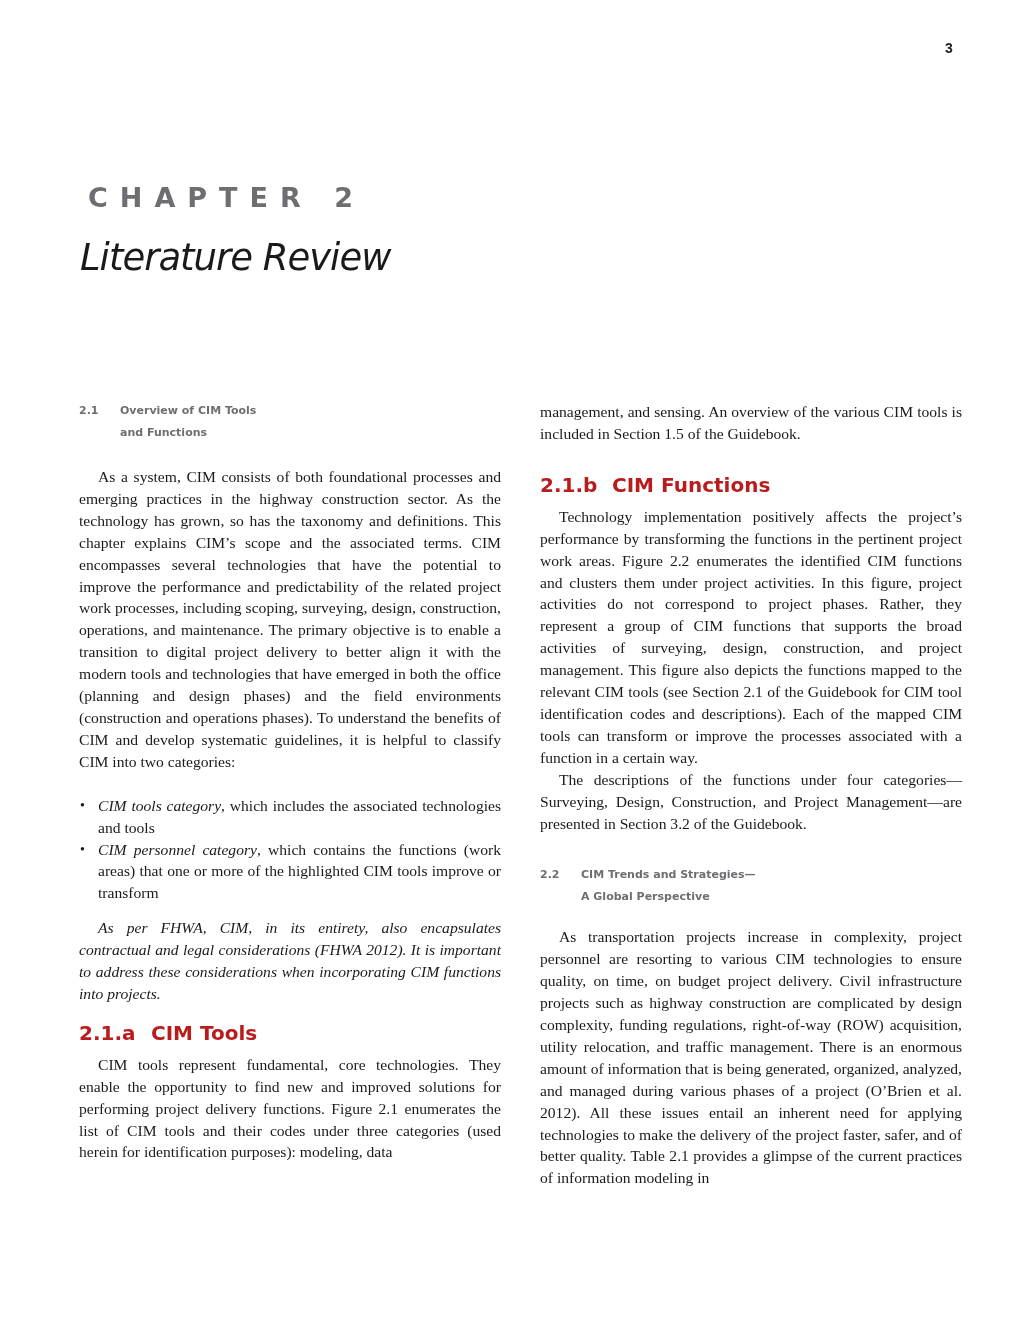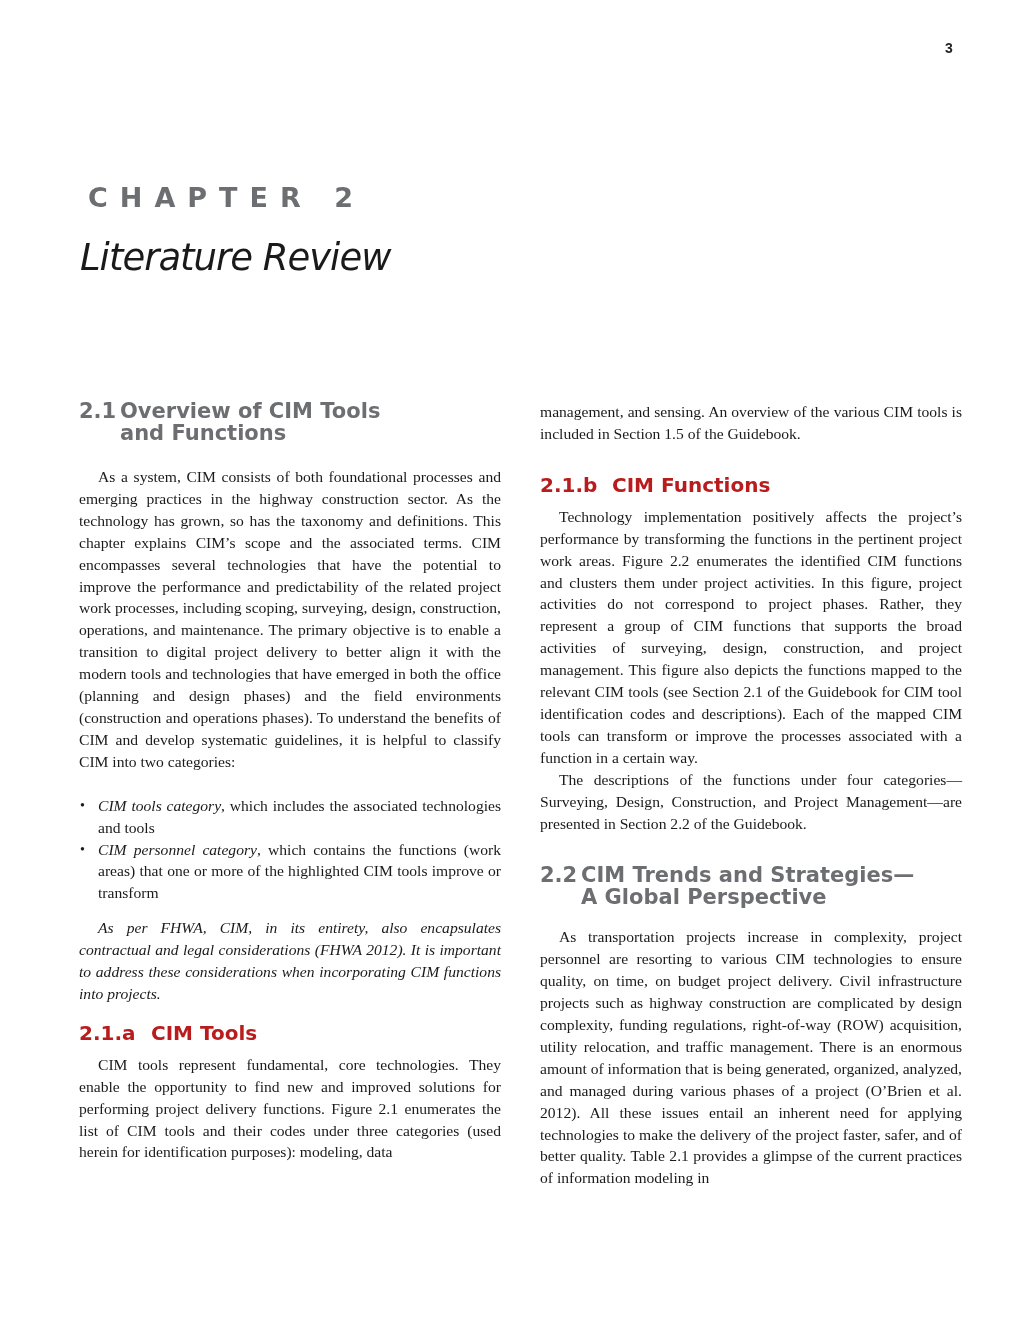--- a/index.html
+++ b/index.html
@@ -20,21 +20,21 @@
   }
   .column { position: absolute; top: 400px; width: 422px; }
   .col-left { left: 79px; }
   .col-right { left: 540px; }
   .body-text {
     font-family: "Liberation Serif", serif; font-size: 15.6px; line-height: 21.9px;
     text-align: justify; margin: 0; hyphens: manual;
   }
   .indent { text-indent: 19px; }
   .sec-head {
-    font-family: "DejaVu Sans", sans-serif; font-weight: bold; font-size: 21px;
+    font-family: "DejaVu Sans", sans-serif; font-weight: bold; font-size: 11px;
     line-height: 22px; color: #6d6e71; margin: 0; display: flex;
   }
   .sec-head .num { width: 41px; flex: none; }
   .subsec-head {
     font-family: "DejaVu Sans", sans-serif; font-weight: bold; font-size: 20px;
     line-height: 20px; color: #b91c1c; margin: 0;
   }
   .subsec-head .num { display: inline-block; width: 72px; }
   ul.bullets { list-style: none; margin: 0; padding: 0; }
   ul.bullets li { position: relative; padding-left: 19px; }
@@ -77,21 +77,21 @@
 </div>
 
 <div class="column col-right" style="top:401px;">
   <p class="body-text">management, and sensing. An overview of the various CIM tools is included in Section 1.5 of the Guidebook.</p>
 
   <h3 class="subsec-head" style="margin-top:30px;">
     <span class="num">2.1.b</span><span>CIM Functions</span>
   </h3>
 
   <p class="body-text indent" style="margin-top:11px;">Technology implementation positively affects the project’s performance by transforming the functions in the pertinent project work areas. Figure 2.2 enumerates the identified CIM functions and clusters them under project activities. In this figure, project activities do not correspond to project phases. Rather, they represent a group of CIM functions that supports the broad activities of surveying, design, construction, and project management. This figure also depicts the functions mapped to the relevant CIM tools (see Section 2.1 of the Guidebook for CIM tool identification codes and descriptions). Each of the mapped CIM tools can transform or improve the processes associated with a function in a certain way.</p>
-  <p class="body-text indent">The descriptions of the functions under four categories—Surveying, Design, Construction, and Project Management—are presented in Section 2.2 of the Guidebook.</p>
+  <p class="body-text indent">The descriptions of the functions under four categories—Surveying, Design, Construction, and Project Management—are presented in Section 3.2 of the Guidebook.</p>
 
   <h2 class="sec-head" style="margin-top:30px;">
     <span class="num">2.2</span>
     <span>
       <span>CIM Trends and Strategies—</span><br>
       <span>A Global Perspective</span>
     </span>
   </h2>
 
   <p class="body-text indent" style="margin-top:18px;">As transportation projects increase in complexity, project personnel are resorting to various CIM technologies to ensure quality, on time, on budget project delivery. Civil infrastructure projects such as highway construction are complicated by design complexity, funding regulations, right-of-way (ROW) acquisition, utility relocation, and traffic management. There is an enormous amount of information that is being generated, organized, analyzed, and managed during various phases of a project (O’Brien et al. 2012). All these issues entail an inherent need for applying technologies to make the delivery of the project faster, safer, and of better quality. Table 2.1 provides a glimpse of the current practices of information modeling in</p>

